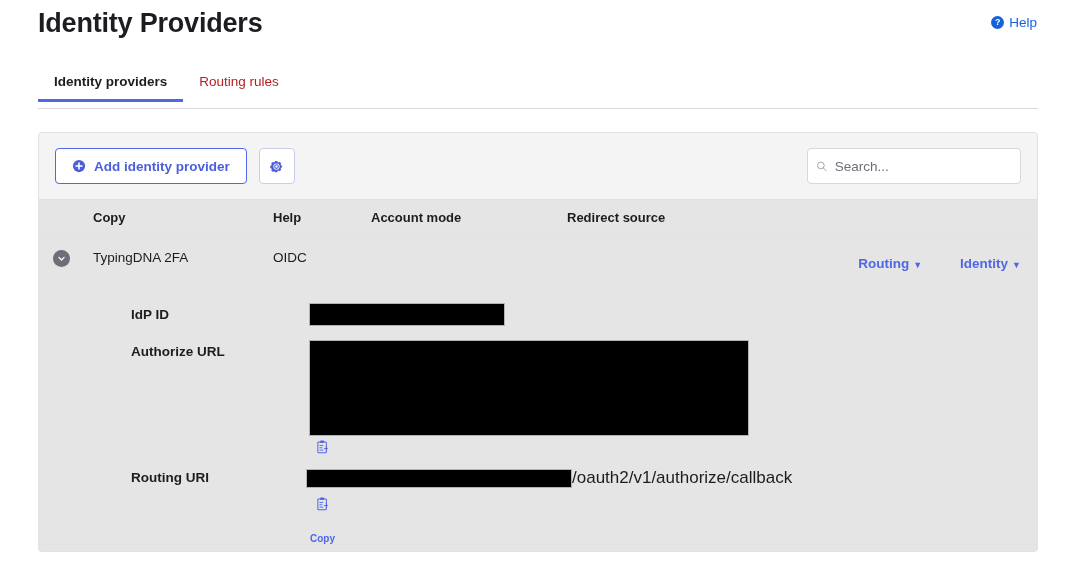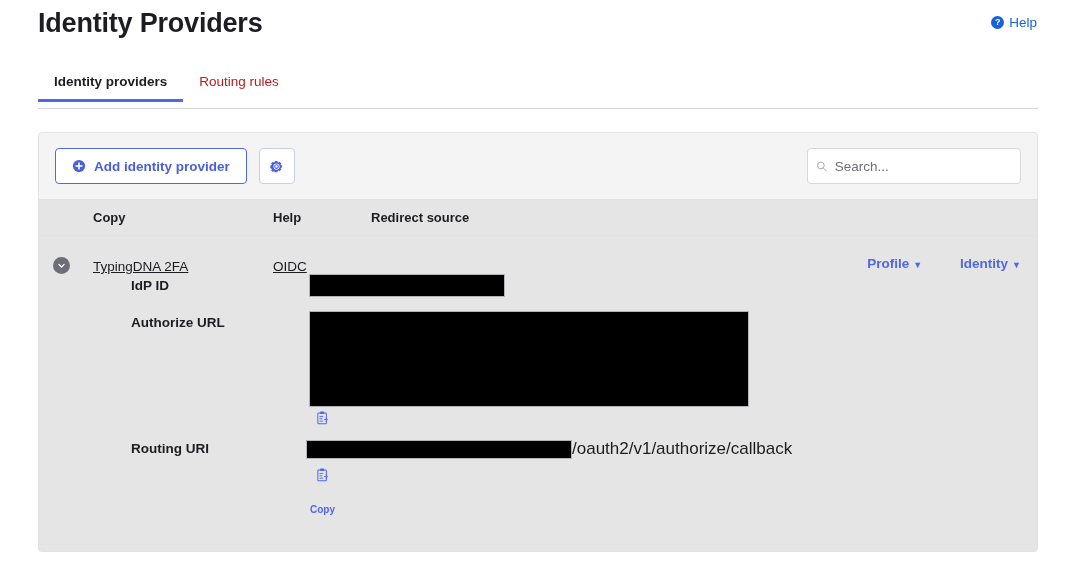--- a/index.html
+++ b/index.html
@@ -194,28 +194,27 @@
     box-sizing: border-box;
   }
   .col-chevron { width: 54px; flex: 0 0 54px; }
   .col-name    { width: 180px; flex: 0 0 180px; }
   .col-type    { width: 98px; flex: 0 0 98px; }
   .col-mode    { width: 196px; flex: 0 0 196px; }
   .col-source  { flex: 1 1 auto; }
 
   .row-main {
     display: flex;
-    align-items: flex-end;
+    align-items: flex-start;
     padding-top: 14px;
     font-size: 13.5px;
     color: #1d1d21;
     position: relative;
     height: 38px;
     box-sizing: border-box;
-    text-decoration: underline;
   }
   .chevron-circle {
     width: 17px;
     height: 17px;
     border-radius: 50%;
     background: #6e6e78;
     margin-left: 14px;
     display: flex;
     align-items: center;
     justify-content: center;
@@ -326,47 +325,48 @@
           <line x1="10.1" y1="10.1" x2="14" y2="14" stroke="#a3a3aa" stroke-width="1.3" stroke-linecap="round"></line>
         </svg>
         <input class="search-input" type="text" placeholder="Search..." style="">
       </div>
     </div>
 
     <div class="thead">
       <div class="col-chevron"></div>
       <div class="col-name">Copy</div>
       <div class="col-type">Help</div>
+      <div class="col-mode">Account mode</div>
       <div class="col-source">Redirect source</div>
     </div>
 
     <div>
       <div class="row-main">
         <div class="col-chevron">
           <div class="chevron-circle">
             <svg width="9" height="9" viewBox="0 0 12 12">
               <path d="M2.5 4.5 L6 8 L9.5 4.5" fill="none" stroke="#ffffff" stroke-width="1.7" stroke-linecap="round" stroke-linejoin="round"></path>
             </svg>
           </div>
         </div>
         <div class="col-name">TypingDNA 2FA</div>
         <div class="col-type">OIDC</div>
         <div class="col-source"></div>
 
         <div class="row-actions">
           <div class="dropdown-link">
-            <span>Profile</span><span class="caret">▼</span>
+            <span>Routing</span><span class="caret">▼</span>
           </div>
           <div class="dropdown-link">
             <span>Identity</span><span class="caret">▼</span>
           </div>
         </div>
       </div>
 
-      <div class="detail" style="height:38px;">
+      <div class="detail" style="height:38px;margin-top:29px;">
         <div class="detail-label" style="top:4px;">IdP ID</div>
         <div style="position:absolute; left:270px; top:0px;">
           <span class="redaction" style="width:196px; height:23px;"></span>
         </div>
       </div>
 
       <div class="detail" style="height:122px;">
         <div class="detail-label" style="top:3px;">Authorize URL</div>
         <div style="position:absolute; left:270px; top:-1px;">
           <span class="redaction" style="width:440px; height:96px;"></span>

